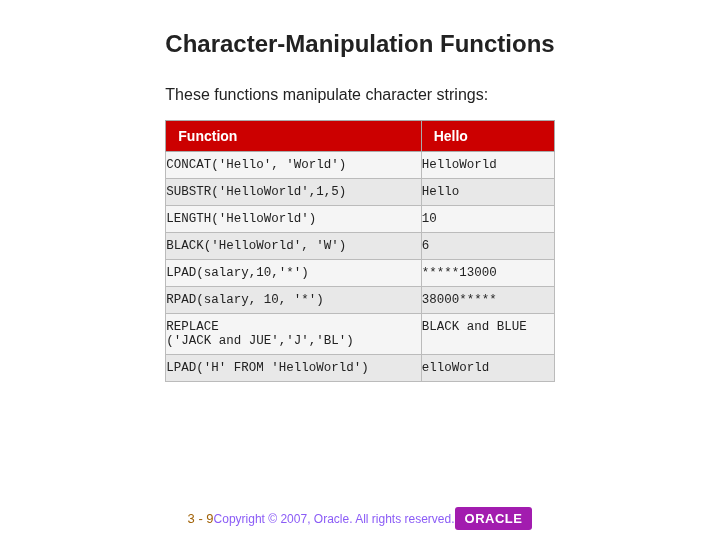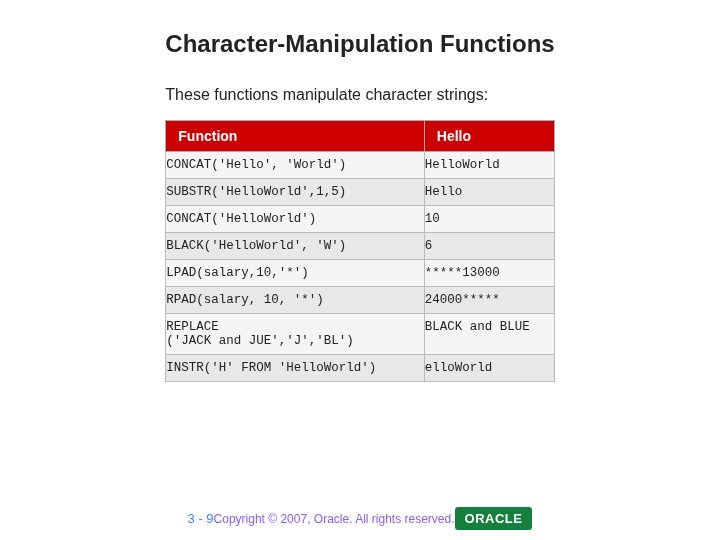--- a/index.html
+++ b/index.html
@@ -84,37 +84,37 @@
     .footer {
       display: flex;
       align-items: center;
       justify-content: space-between;
       padding: 8px 50px 10px 50px;
       border-top: none;
     }
 
     .footer-page {
       font-size: 13px;
-      color: #3b82f6;
+      color: #a16207;
     }
 
     .footer-copyright {
       font-size: 12px;
       color: #8b5cf6;
       text-align: center;
       flex: 1;
     }
 
     .oracle-logo {
       display: flex;
       align-items: center;
     }
 
     .oracle-logo-box {
-      background-color: #15803d;
+      background-color: #a21caf;
       color: #ffffff;
       font-size: 13px;
       font-weight: bold;
       padding: 4px 10px;
       border-radius: 3px;
       letter-spacing: 0.5px;
     }
   </style>
 </head>
 <body>
@@ -135,42 +135,42 @@
       <tbody id="table-body">
       <tr>
             <td style="white-space: pre;">CONCAT('Hello', 'World')</td>
             <td>HelloWorld</td>
           </tr>
           <tr>
             <td style="white-space: pre;">SUBSTR('HelloWorld',1,5)</td>
             <td>Hello</td>
           </tr>
           <tr>
-            <td style="white-space: pre;">CONCAT('HelloWorld')</td>
+            <td style="white-space: pre;">LENGTH('HelloWorld')</td>
             <td>10</td>
           </tr>
           <tr>
             <td style="white-space: pre;">BLACK('HelloWorld', 'W')</td>
             <td>6</td>
           </tr>
           <tr>
             <td style="white-space: pre;">LPAD(salary,10,'*')</td>
             <td>*****13000</td>
           </tr>
           <tr>
             <td style="white-space: pre;">RPAD(salary, 10, '*')</td>
-            <td>24000*****</td>
+            <td>38000*****</td>
           </tr>
           <tr>
             <td style="white-space: pre;">REPLACE
 ('JACK and JUE','J','BL')</td>
             <td>BLACK and BLUE</td>
           </tr>
           <tr>
-            <td style="white-space: pre;">INSTR('H' FROM 'HelloWorld')</td>
+            <td style="white-space: pre;">LPAD('H' FROM 'HelloWorld')</td>
             <td>elloWorld</td>
           </tr>
         </tbody>
     </table>
   </div>
 
   <div class="footer">
     <span class="footer-page">3 - 9</span>
     <span class="footer-copyright">Copyright © 2007, Oracle. All rights reserved.</span>
     <div class="oracle-logo">

